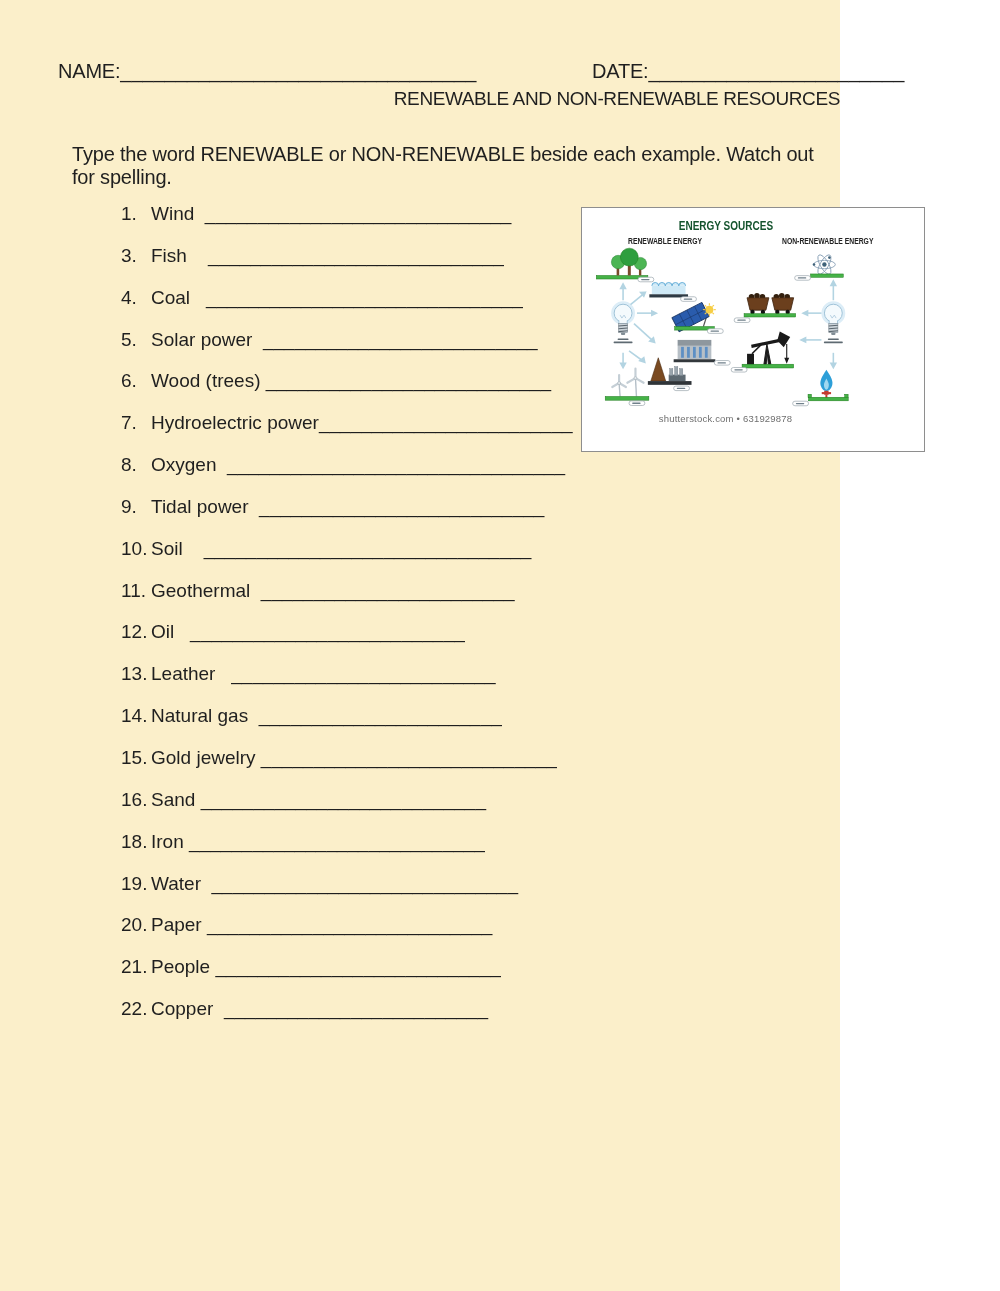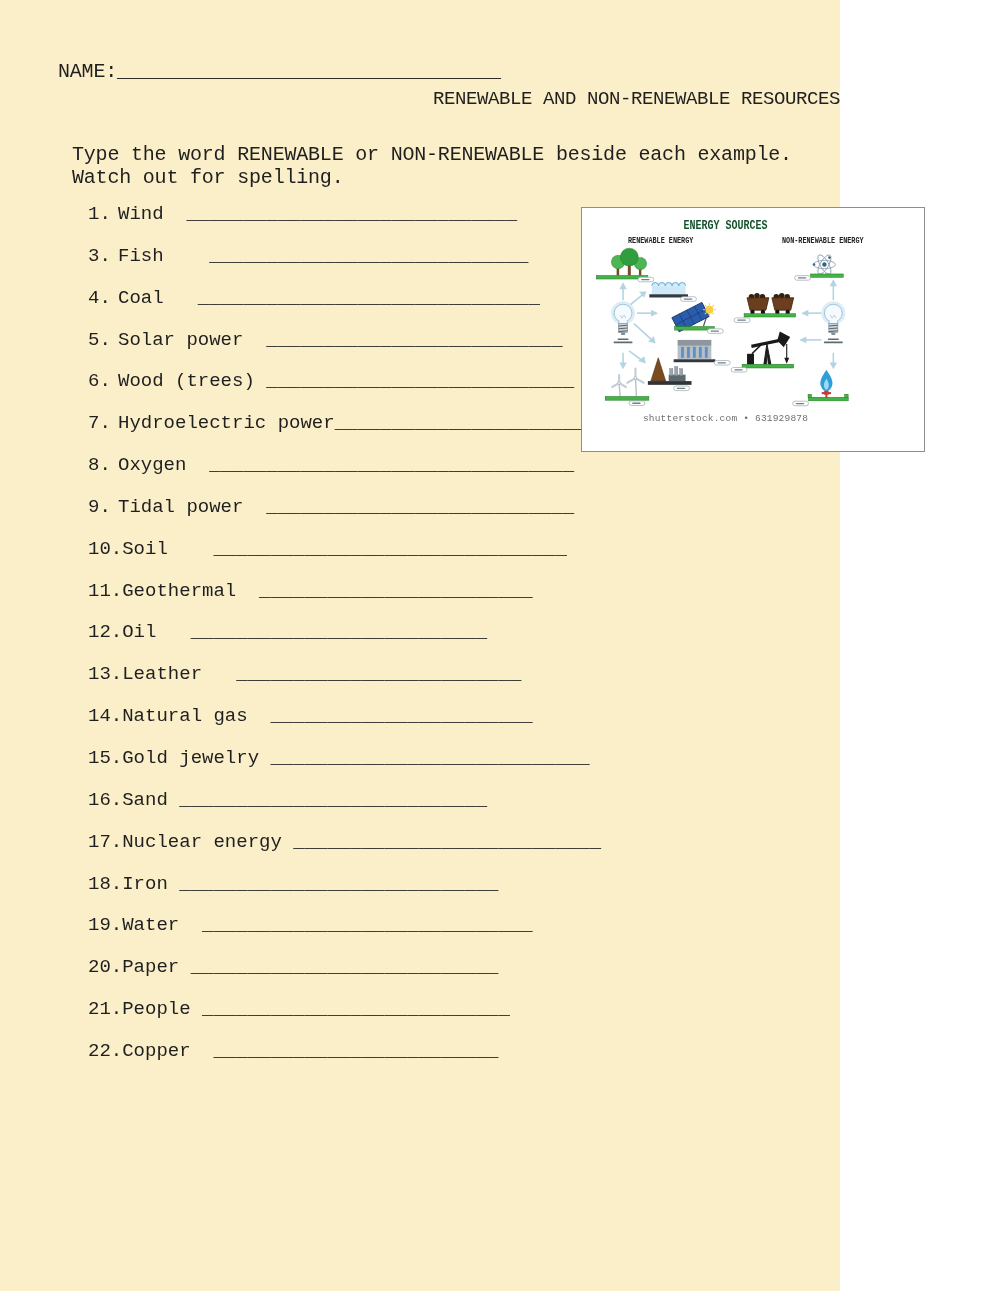--- a/index.html
+++ b/index.html
@@ -7,35 +7,35 @@
     --ink:#1F1F1F;
     --green:#45B247;
     --green-dk:#1E7A1C;
     --arrow:#B3D4E2;
   }
   html,body{margin:0;padding:0;}
   body{width:1000px;height:1291px;overflow:hidden;}
   .page{
     position:relative;width:840px;height:1291px;
     background:var(--bg);color:var(--ink);
-    font-family:Liberation Mono, monospace;
+    font-family:Liberation Sans, sans-serif;
   }
   .hdr-name{position:absolute;top:60px;left:58px;font-size:20px;white-space:pre;}
   .hdr-date{position:absolute;top:60px;left:592px;font-size:20px;white-space:pre;}
   .hdr-name .lbl,.hdr-date .lbl{letter-spacing:-0.2px;}
   .doc-title{
     position:absolute;top:88px;left:0;width:100%;
     text-align:right;font-size:19px;letter-spacing:-0.4px;
   }
   .instruction{position:absolute;top:143px;left:72px;font-size:20px;letter-spacing:-0.2px;}
   .items{
     position:absolute;top:201px;left:88px;margin:0;padding:0;list-style:none;
     font-size:19px;
   }
-  .items li{height:41.85px;line-height:26px;white-space:pre;}
+  .items li{height:41.85px;line-height:26px;white-space:pre;margin-left:33px;}
   .items .num{display:inline-block;min-width:30px;}
   .items .blank,.hdr-blank{white-space:pre;}
   
   .figure{
     position:absolute;left:581px;top:207px;width:344px;height:245px;
     background:#ffffff;border:1px solid #8E8E8E;box-sizing:border-box;
   }
   .fig-title{
     position:absolute;top:11px;left:0;width:287px;text-align:center;
     font-weight:bold;font-size:12.5px;color:#14532d;white-space:nowrap;
@@ -51,20 +51,21 @@
   }
   .fig-svg{position:absolute;left:0;top:0;width:100%;height:100%;}
 </style>
 </head>
 <body>
 
 <div class="page">
 
   <div class="hdr-name"><span class="lbl">NAME:</span><span class="hdr-blank">________________________________</span></div>
 
+  <div class="hdr-date"><span class="lbl">DATE:</span><span class="hdr-blank">_______________________</span></div>
 
   <div class="doc-title">RENEWABLE AND NON-RENEWABLE RESOURCES</div>
 
   <div class="instruction">Type the word RENEWABLE or NON-RENEWABLE beside each example. Watch out for spelling.</div>
 
   <ol class="items">
       <li><span class="num">1.</span><span>Wind</span><span class="blank">  _____________________________</span></li>
       <li><span class="num">3.</span><span>Fish</span><span class="blank">    ____________________________</span></li>
       <li><span class="num">4.</span><span>Coal</span><span class="blank">   ______________________________</span></li>
       <li><span class="num">5.</span><span>Solar power</span><span class="blank">  __________________________</span></li>
@@ -72,21 +73,20 @@
       <li><span class="num">7.</span><span>Hydroelectric power</span><span class="blank">________________________</span></li>
       <li><span class="num">8.</span><span>Oxygen</span><span class="blank">  ________________________________</span></li>
       <li><span class="num">9.</span><span>Tidal power</span><span class="blank">  ___________________________</span></li>
       <li><span class="num">10.</span><span>Soil</span><span class="blank">    _______________________________</span></li>
       <li><span class="num">11.</span><span>Geothermal</span><span class="blank">  ________________________</span></li>
       <li><span class="num">12.</span><span>Oil</span><span class="blank">   __________________________</span></li>
       <li><span class="num">13.</span><span>Leather</span><span class="blank">   _________________________</span></li>
       <li><span class="num">14.</span><span>Natural gas</span><span class="blank">  _______________________</span></li>
       <li><span class="num">15.</span><span>Gold jewelry</span><span class="blank"> ____________________________</span></li>
       <li><span class="num">16.</span><span>Sand</span><span class="blank"> ___________________________</span></li>
-      <li><span class="num">17.</span><span>Nuclear energy</span><span class="blank"> ___________________________</span></li>
       <li><span class="num">18.</span><span>Iron</span><span class="blank"> ____________________________</span></li>
       <li><span class="num">19.</span><span>Water</span><span class="blank">  _____________________________</span></li>
       <li><span class="num">20.</span><span>Paper</span><span class="blank"> ___________________________</span></li>
       <li><span class="num">21.</span><span>People</span><span class="blank"> ___________________________</span></li>
       <li><span class="num">22.</span><span>Copper</span><span class="blank">  _________________________</span></li>
     </ol>
 
   <div class="figure">
     <div class="fig-title"><span class="squeeze">ENERGY SOURCES</span></div>
     <div class="fig-head left"><span class="squeeze">RENEWABLE ENERGY</span></div>

